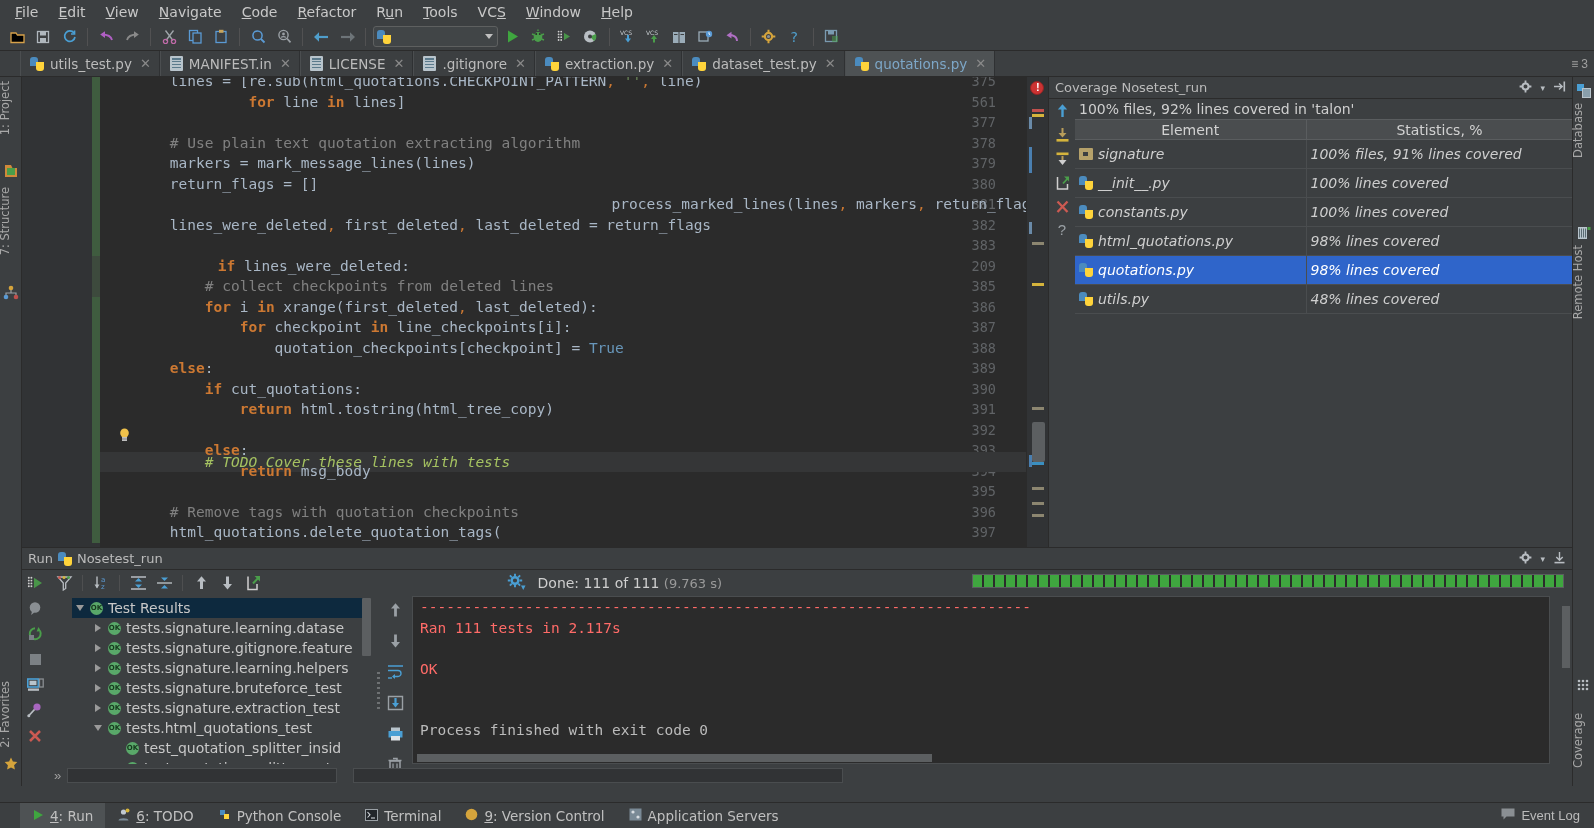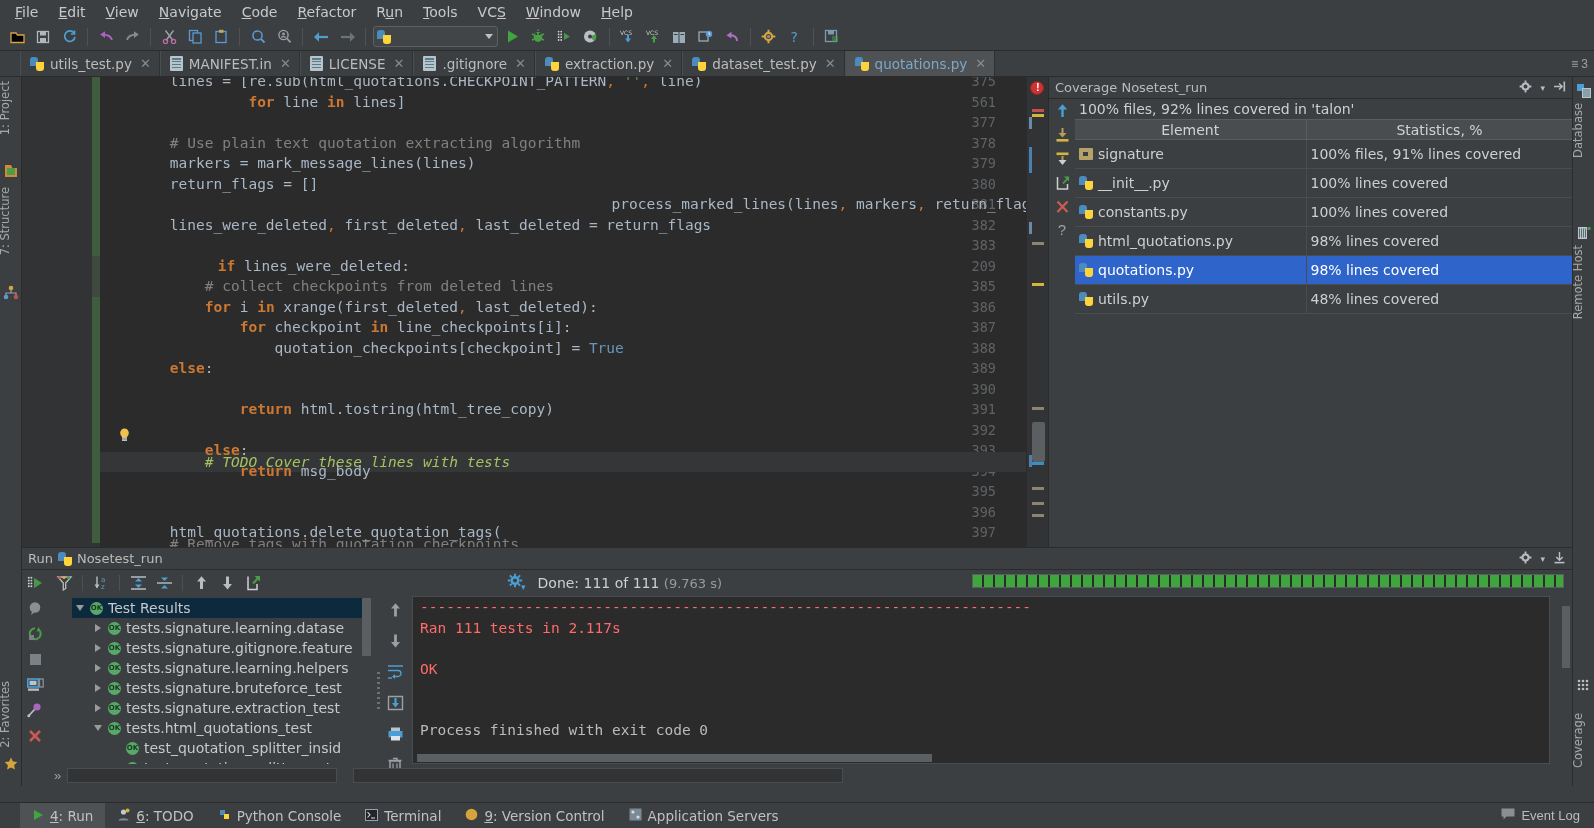--- a/index.html
+++ b/index.html
@@ -137,21 +137,21 @@
   }
   .covtable{width:100%;border-collapse:collapse;table-layout:fixed;}
   .covtable th{
     background:#4a4d4f;border:1px solid #5a5d5f;border-left:none;
     font-weight:normal;font-size:14px;color:#d2d2d2;height:20px;
     font-family:"DejaVu Sans", sans-serif;
   }
   .covtable td{
     border-bottom:1px solid #4a4d4f;border-right:1px solid #4a4d4f;
     height:29px;font-size:14px;color:#cfcfcf;padding-left:4px;
-    font-family:"DejaVu Sans", sans-serif;white-space:nowrap;overflow:hidden;
+    font-family:"DejaVu Sans", sans-serif;white-space:nowrap;overflow:hidden;font-style:italic;
   }
   .covtable tr.sel td{background:#2f65ca;color:#ffffff;}
   .elcell{display:flex;align-items:center;gap:5px;}
 
   
   .rightstrip{
     position:absolute;right:0;top:0;width:22px;bottom:0;background:#3c3f41;
     border-left:1px solid #2b2b2b;
   }
 
@@ -579,26 +579,27 @@
           <div class="cline" style="top: 96.5px;">        return_flags = []</div>
           <div class="cline" style="top: 117px; text-align: right;">        process_marked_lines(lines<span class="comma">,</span> markers<span class="comma">,</span> return_flags)</div>
           <div class="cline" style="top: 137.5px;">        lines_were_deleted<span class="comma">,</span> first_deleted<span class="comma">,</span> last_deleted = return_flags</div>
           <div class="cline" style="top: 158px;"></div>
           <div class="cline" style="top: 178.5px; margin-left: 48px;">        <span class="kw">if</span> lines_were_deleted:</div>
           <div class="cline" style="top: 199px;">            <span class="cm"># collect checkpoints from deleted lines</span></div>
           <div class="cline" style="top: 219.5px;">            <span class="kw">for</span> i <span class="kw">in</span> xrange(first_deleted<span class="comma">,</span> last_deleted):</div>
           <div class="cline" style="top: 240px;">                <span class="kw">for</span> checkpoint <span class="kw">in</span> line_checkpoints[i]:</div>
           <div class="cline" style="top: 260.5px;">                    quotation_checkpoints[checkpoint] = <span class="num">True</span></div>
           <div class="cline" style="top: 281px;">        <span class="kw">else</span>:</div>
+          <div class="cline" style="top: 301.5px;">            <span class="kw">if</span> cut_quotations:</div>
           <div class="cline" style="top: 322px;">                <span class="kw">return</span> html.tostring(html_tree_copy)</div>
           <div class="cline hl" style="top: 342.5px; margin-top: 32px;">            <span class="todo"># TODO Cover these lines with tests</span></div>
           <div class="cline" style="top: 363px;">            <span class="kw">else</span>:</div>
           <div class="cline" style="top: 383.5px;">                <span class="kw">return</span> msg_body</div>
           <div class="cline" style="top: 404px;"></div>
-          <div class="cline" style="top: 424.5px; margin-top: 32px;">        <span class="cm"># Remove tags with quotation checkpoints</span></div>
+          <div class="cline" style="top: 424.5px;">        <span class="cm"># Remove tags with quotation checkpoints</span></div>
           <div class="cline" style="top: 445px;">        html_quotations.delete_quotation_tags(</div>
         </div>
     </div>
 
     <div class="markerbar">
       <div class="errdot"></div>
       <div class="mk" style="top:32px;background:#c0504d;"></div>
       <div class="mk" style="top:37px;background:#d5b43c;"></div>
       <div class="mkthin" style="top:40px;background:#6a8aa8;"></div>
       <div class="mkthin" style="top:70px;background:#4a7fb0;height:18px;"></div>

